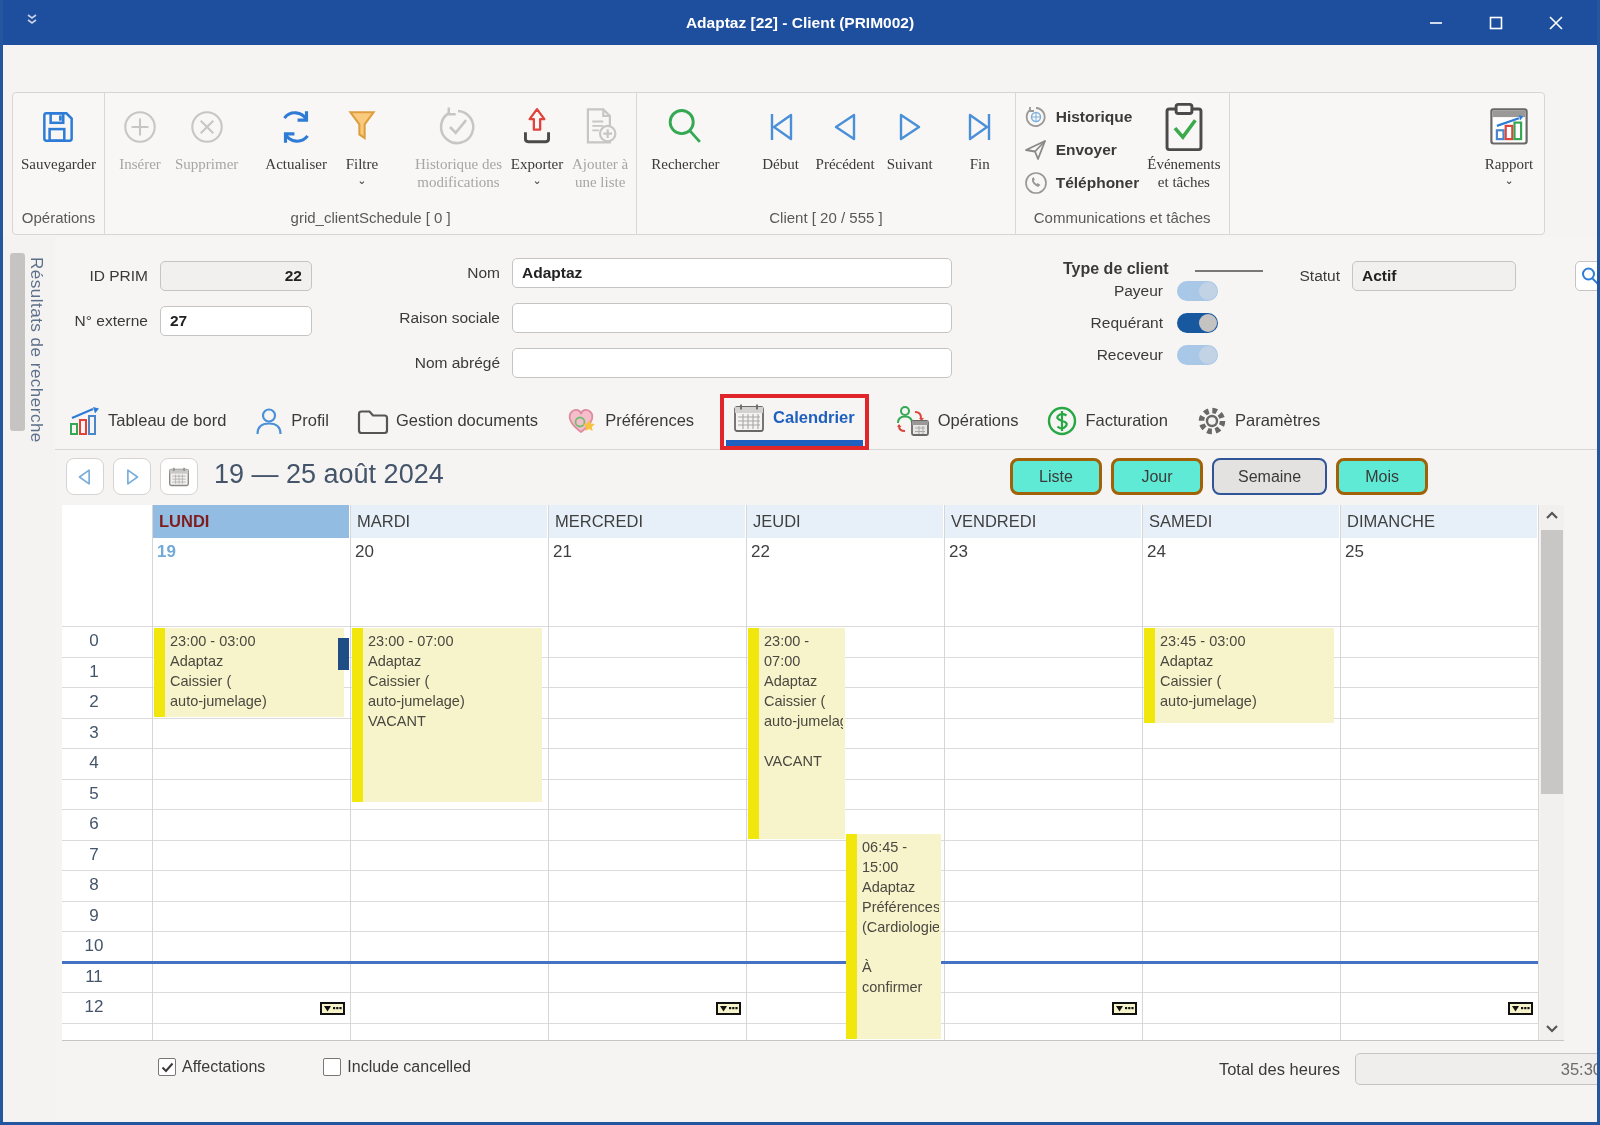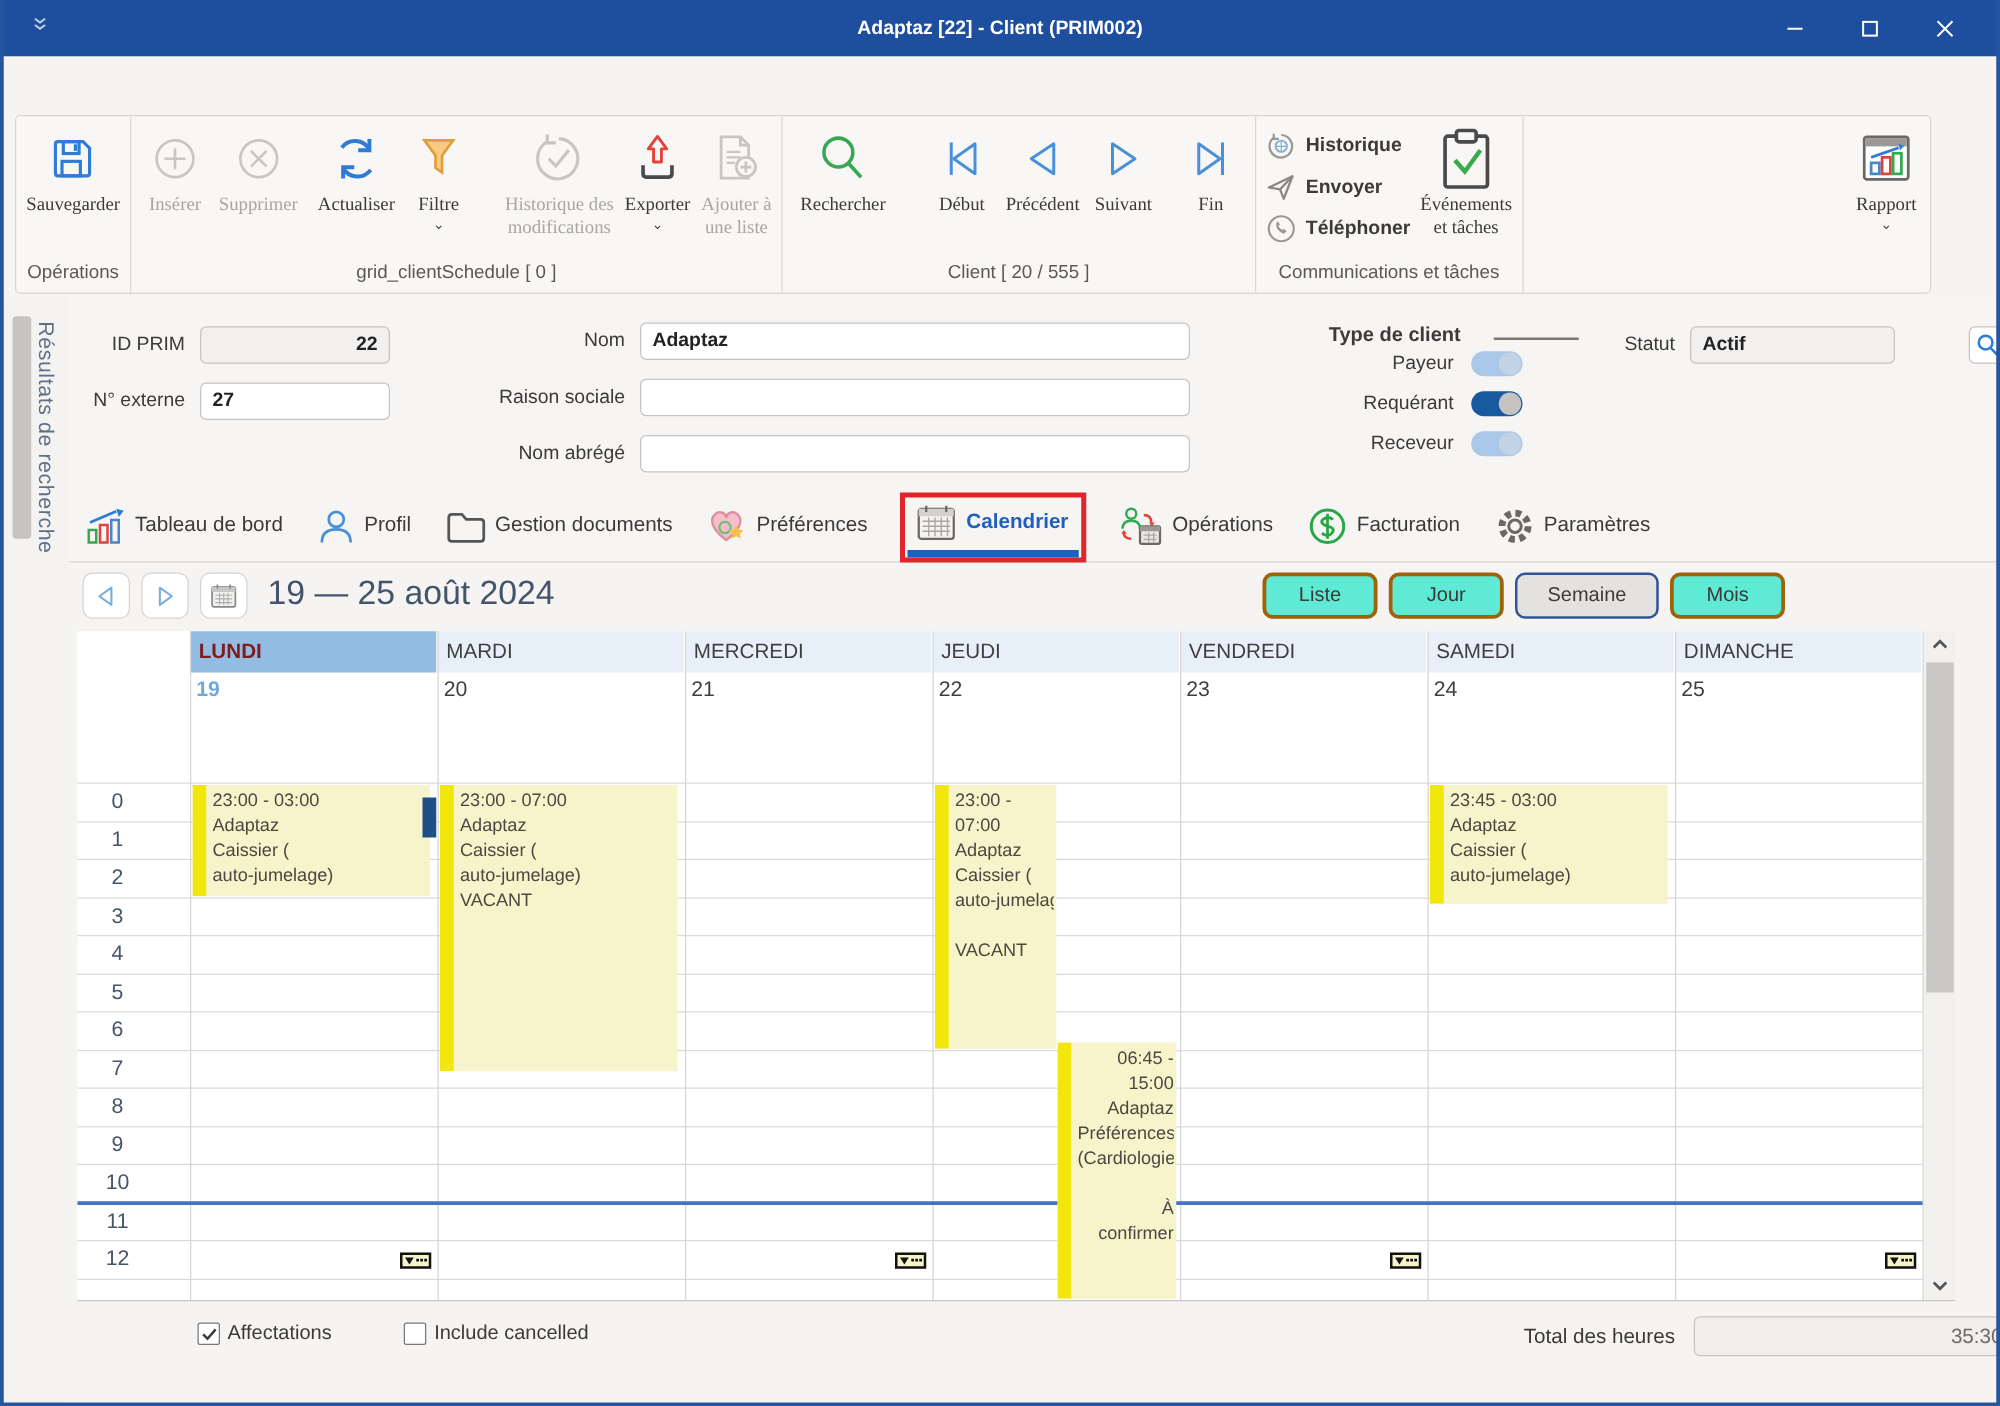--- a/index.html
+++ b/index.html
@@ -176,21 +176,21 @@
             <div class="ric">
               <span class="ic">
                 <svg width="42" height="42" viewBox="0 0 40 40">
                   <circle cx="20" cy="20" r="14" fill="none" stroke="#C8C6C4" stroke-width="2"></circle>
                   <path d="M14 14 L26 26 M26 14 L14 26" stroke="#C8C6C4" stroke-width="2"></path>
                 </svg>
               </span>
             </div>
             <div class="rlabel">Supprimer</div>
           </div>
-          <div class="rbtn" style="margin-left: 8px;">
+          <div class="rbtn" style="margin-left: 19px;">
             <div class="ric">
               <span class="ic">
                 <svg width="42" height="42" viewBox="0 0 40 40">
                   <path d="M30 13 A12.5 12.5 0 0 0 9 11.5" fill="none" stroke="#2E7CD6" stroke-width="3"></path>
                   <path d="M30 5 v8.5 h-8.5" fill="none" stroke="#2E7CD6" stroke-width="3"></path>
                   <path d="M10 27 A12.5 12.5 0 0 0 31 28.5" fill="none" stroke="#2E7CD6" stroke-width="3"></path>
                   <path d="M10 35 v-8.5 h8.5" fill="none" stroke="#2E7CD6" stroke-width="3"></path>
                 </svg>
               </span>
             </div>
@@ -604,21 +604,21 @@
       <div class="now-line" style="left: 62px; top: 960.5px; width: 1476px; background: rgb(68, 114, 196); pointer-events: auto;"></div>
       <div class="event" style="left: 154px; top: 628px; width: 190px; height: 88.5px; background: rgb(247, 244, 203); pointer-events: auto;">
         <div class="stripe" style="background: rgb(242, 231, 12);"></div>
         <div class="elines">
           <div class="eline">23:00 - 03:00</div>
           <div class="eline">Adaptaz</div>
           <div class="eline">Caissier (</div>
           <div class="eline">auto-jumelage)</div>
         </div>
       </div>
-      <div class="event" style="left: 352px; top: 628px; width: 190px; height: 229px; background: rgb(247, 244, 203); pointer-events: auto;">
+      <div class="event" style="left: 352px; top: 628px; width: 190px; height: 174px; background: rgb(247, 244, 203); pointer-events: auto;">
         <div class="stripe" style="background: rgb(242, 231, 12);"></div>
         <div class="elines">
           <div class="eline">23:00 - 07:00</div>
           <div class="eline">Adaptaz</div>
           <div class="eline">Caissier (</div>
           <div class="eline">auto-jumelage)</div>
           <div class="eline">VACANT</div>
         </div>
       </div>
       <div class="event" style="left: 748px; top: 628px; width: 97px; height: 210.5px; background: rgb(247, 244, 203); pointer-events: auto;">
@@ -626,21 +626,21 @@
         <div class="elines">
           <div class="eline">23:00 -</div>
           <div class="eline">07:00</div>
           <div class="eline">Adaptaz</div>
           <div class="eline">Caissier (</div>
           <div class="eline">auto-jumelage)</div>
           <div class="eline"></div>
           <div class="eline">VACANT</div>
         </div>
       </div>
-      <div class="event" style="left: 846px; top: 833.875px; width: 95px; height: 205.125px; background: rgb(247, 244, 203); pointer-events: auto; text-align: right;">
+      <div class="event" style="left: 846px; top: 833.875px; width: 95px; height: 205.125px; background: rgb(247, 244, 203); pointer-events: auto;">
         <div class="stripe" style="background: rgb(242, 231, 12);"></div>
         <div class="elines">
           <div class="eline">06:45 -</div>
           <div class="eline">15:00</div>
           <div class="eline">Adaptaz</div>
           <div class="eline">Préférences</div>
           <div class="eline">(Cardiologie)</div>
           <div class="eline"></div>
           <div class="eline">À</div>
           <div class="eline">confirmer</div>

